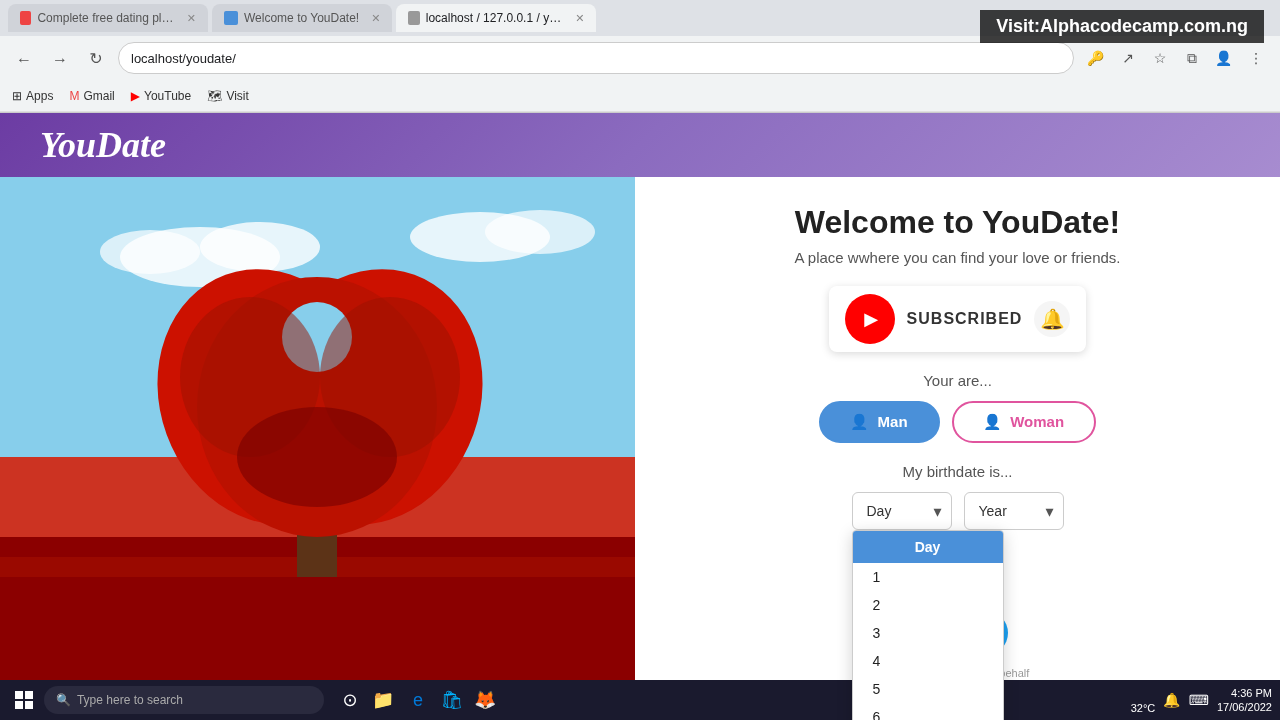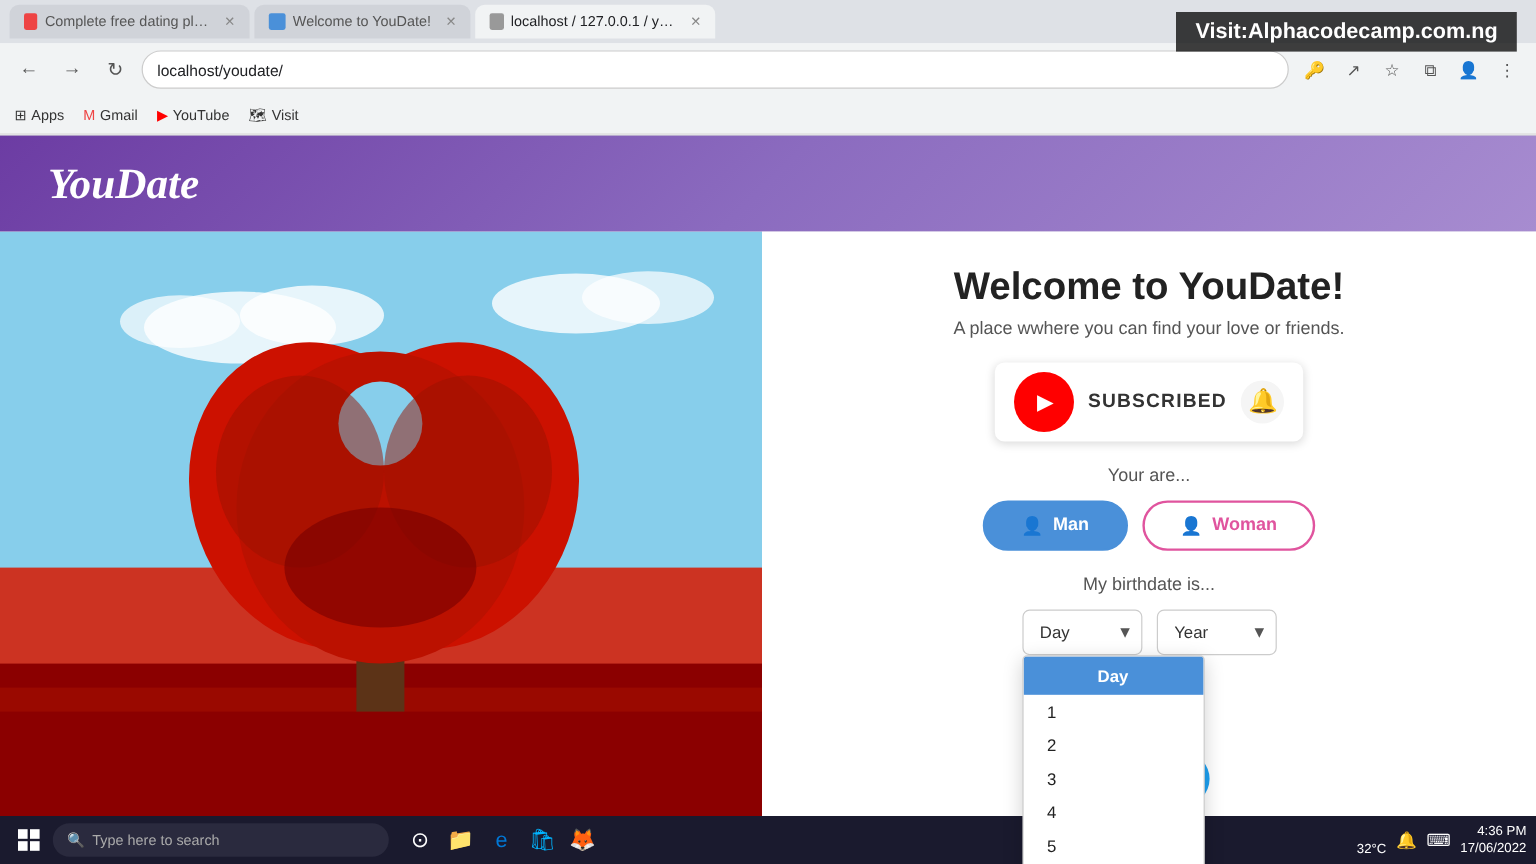--- a/index.html
+++ b/index.html
@@ -24,21 +24,21 @@
     .bookmarks-bar { height: 32px; background: #f1f3f4; border-bottom: 1px solid #e0e0e0; display: flex; align-items: center; padding: 0 12px; gap: 16px; font-size: 12px; }
     .bookmark-item { display: flex; align-items: center; gap: 4px; color: #333; cursor: pointer; }
 
     
     .watermark { position: absolute; top: 10px; right: 16px; background: rgba(0,0,0,0.75); color: white; font-size: 18px; font-weight: bold; padding: 6px 16px; z-index: 1000; }
 
     
     .page-content { position: relative; width: 1280px; height: 608px; }
 
     
-    .site-header { background: linear-gradient(135deg, #6c3ca3 0%, #8b6bbf 50%, #a78cd0 100%); height: 80px; display: flex; align-items: center; justify-content: space-between; padding: 16px 40px; }
+    .site-header { background: linear-gradient(135deg, #6c3ca3 0%, #8b6bbf 50%, #a78cd0 100%); height: 64px; display: flex; align-items: center; justify-content: space-between; padding: 16px 40px; }
     .site-logo { color: white; font-size: 36px; font-style: italic; font-family: Georgia, serif; font-weight: bold; }
     .header-right { display: flex; align-items: center; gap: 16px; }
     .have-account { color: white; font-size: 14px; }
     .signin-btn { background: transparent; border: 2px solid white; color: white; padding: 8px 20px; border-radius: 6px; font-size: 14px; cursor: pointer; font-weight: 600; }
 
     
     .main-layout { display: flex; height: 528px; }
     .left-panel { width: 635px; overflow: hidden; flex-shrink: 0; }
     .heart-image { width: 635px; height: 528px; background: linear-gradient(180deg, #87ceeb 0%, #b0d4f1 30%, #c8e6f5 40%, #d4471a 55%, #8b0000 70%, #cc2222 75%, #8b0000 80%, #cc2222 85%, #8b2020 100%); position: relative; overflow: hidden; display: flex; align-items: center; justify-content: center; }
 

